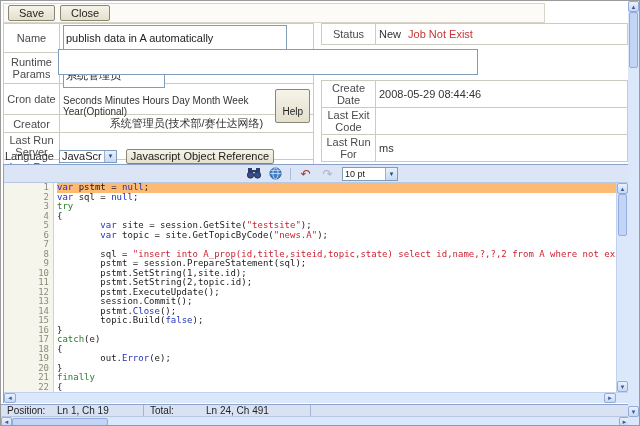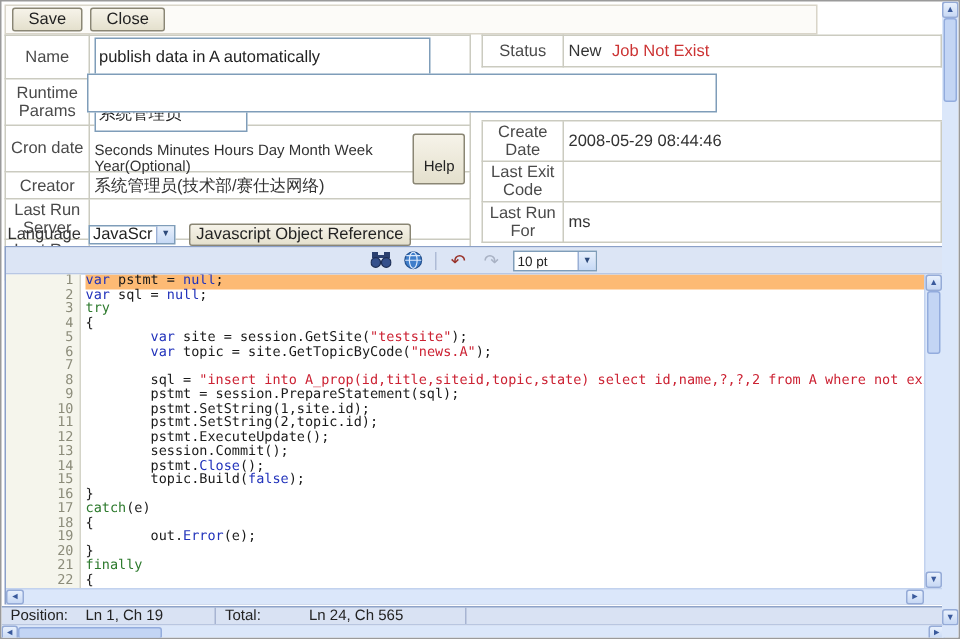--- a/index.html
+++ b/index.html
@@ -187,21 +187,21 @@
       <td style="position:relative;">
         <div style="height:14px;"></div>
         <div class="hint-line">
           <span>Seconds Minutes Hours Day Month Week Year(Optional)</span>
           <button class="btn help-btn">Help</button>
         </div>
       </td>
     </tr>
     <tr style="height:17px;">
       <td class="lbl">Creator</td>
-      <td style="white-space:nowrap;">系统管理员(技术部/赛仕达网络)</td>
+      <td style="white-space:nowrap;text-align:center;">系统管理员(技术部/赛仕达网络)</td>
     </tr>
     <tr style="height:18px;">
       <td class="lbl">Last Run Server</td>
       <td></td>
     </tr>
     <tr style="height:14px;">
       <td class="lbl">Last Run At</td>
       <td></td>
     </tr>
   </tbody>
@@ -318,21 +318,21 @@
     <div class="sb-btn">►</div>
     <div class="corner"></div>
   </div>
 </div>
 
 <div class="statusbar">
   <span class="cell w1">Position:</span>
   <span class="cell w2">Ln 1, Ch 19</span>
   <span class="div"></span>
   <span class="cell w3">Total:</span>
-  <span class="cell w4">Ln 24, Ch 565</span>
+  <span class="cell w4">Ln 24, Ch 491</span>
   <span class="div"></span>
 </div>
 
 <div class="page-vscroll">
   <div class="sb-btn">▲</div>
   <div class="thumb"></div>
   <div class="track"></div>
   <div class="sb-btn">▼</div>
 </div>
 <div class="page-hscroll">

